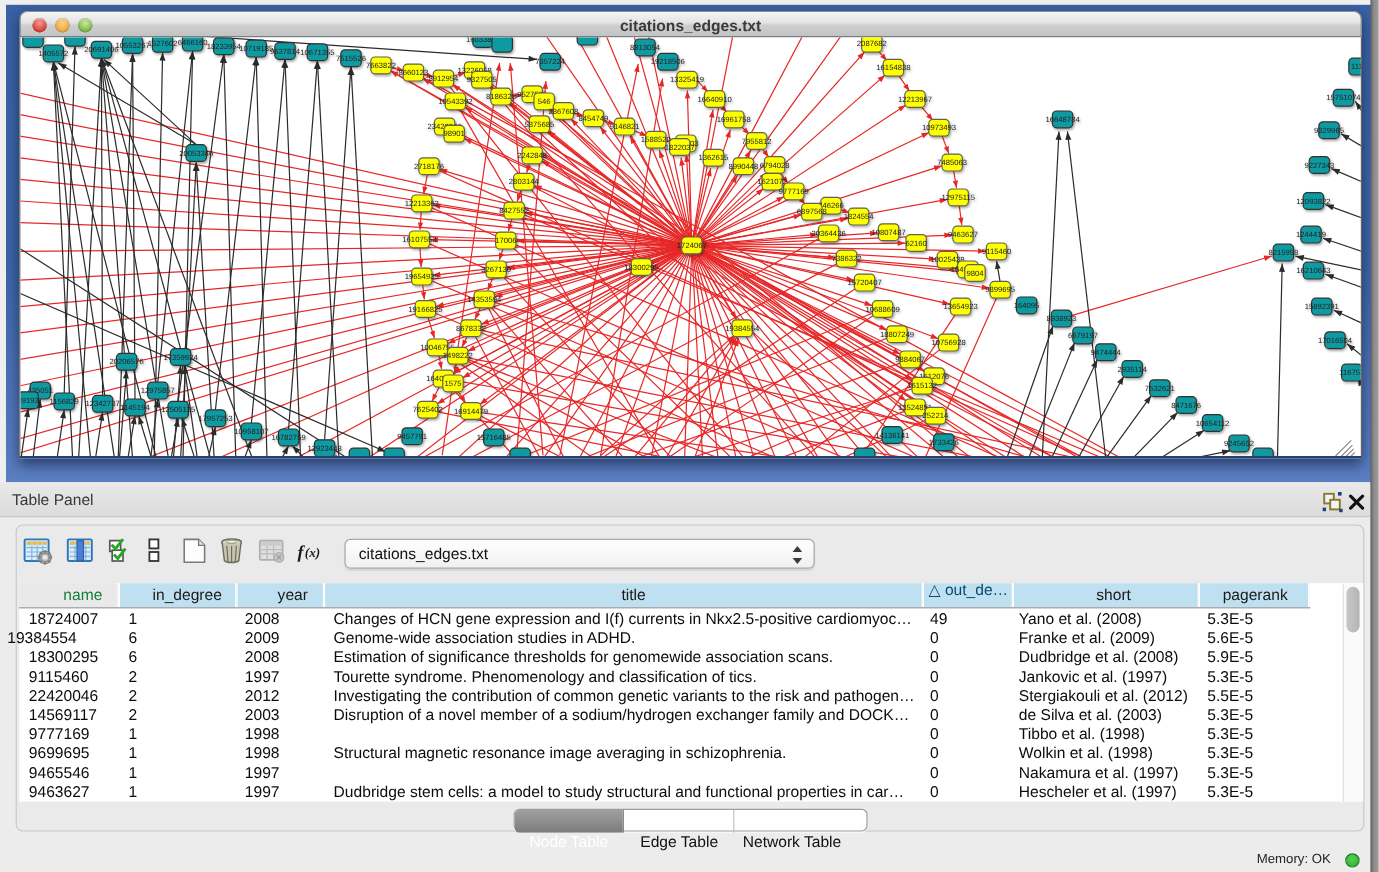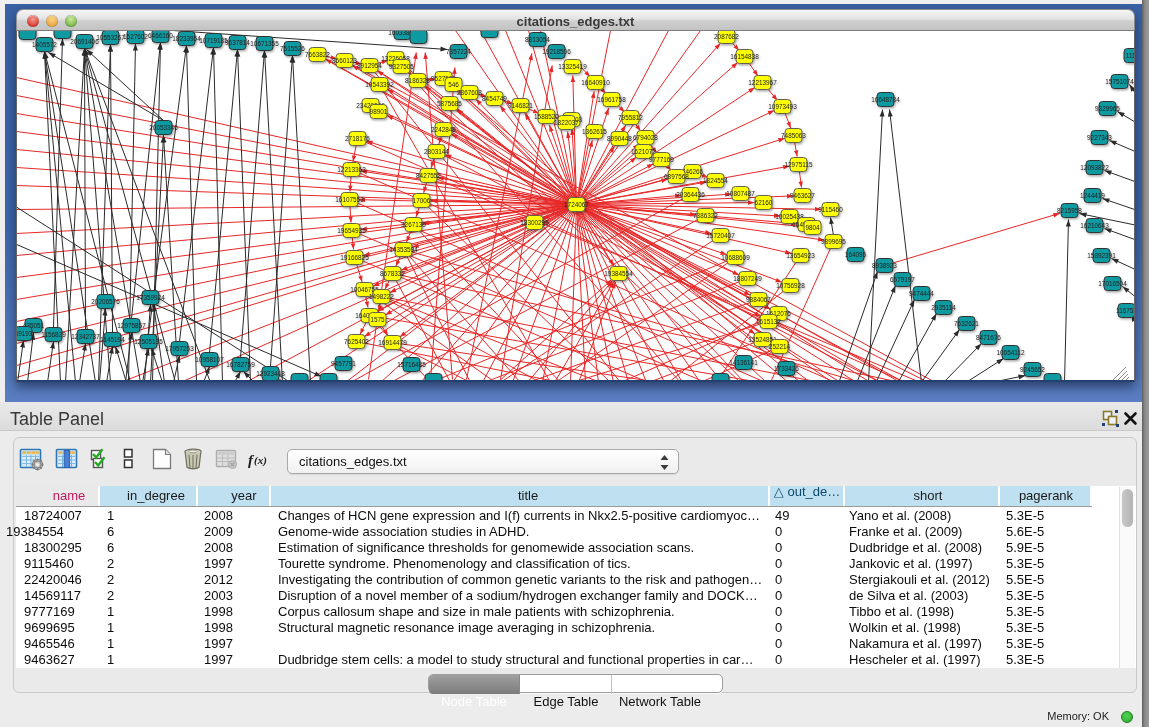--- a/index.html
+++ b/index.html
@@ -12,21 +12,21 @@
   border-radius:7px 7px 0 0; box-shadow:0 5px 11px rgba(8,16,40,.55); }
 #titlebar { position:absolute; left:0; top:0; width:100%; height:22px; border-radius:7px 7px 0 0;
   background:linear-gradient(180deg,#f5f5f5 0%,#e3e3e3 45%,#cfcfcf 55%,#c3c3c3 100%);
   border:1px solid #8f8f8f; border-bottom:1px solid #7d7d7d; }
 #title { position:absolute; width:100%; top:4px; text-align:center; font-size:13px; font-weight:bold; color:#3a3a3a; }
 #gview { position:absolute; left:0; top:22px; width:1119px; height:351px; background:#fff;
   border-left:1px solid #666; border-right:1px solid #666; border-bottom:2px solid #24406e; overflow:hidden; }
 #panel { position:absolute; left:0; top:402px; width:1142px; height:325px; background:#ececec; }
 #ptitle { position:absolute; left:0; top:0; width:100%; height:29px;
   background:linear-gradient(180deg,#e9e9e9,#dcdcdc); border-bottom:1px solid #c9c9c9; }
-#ptitle span { position:absolute; left:10px; top:7px; font-size:18px; color:#383838; }
+#ptitle span { position:absolute; left:10px; top:7px; font-size:13px; color:#383838; }
 #toolwrap { position:absolute; left:13px; top:35px; width:1124px; height:256px;
   background:#eaeaea; border:1px solid #c8c8c8; border-radius:6px; }
 #combo { position:absolute; left:287px; top:449px; width:392px; height:25px; background:linear-gradient(180deg,#ffffff,#f0f0f0);
   border:1px solid #a9a9a9; border-radius:5px; box-shadow:0 1px 1px rgba(0,0,0,.08); }
 #combo span { position:absolute; left:11px; top:4px; font-size:13px; color:#111; }
 #tablebg { position:absolute; left:16px; top:486px; width:1120px; height:182px; background:#fff; }
 .trow { position:absolute; left:0px; width:1092px; height:16px; font-size:13px; color:#0c0c0c; }
 .trow span { position:absolute; top:1px; white-space:nowrap; }
 #vsb { position:absolute; left:1119px; top:487px; width:16px; height:181px; background:#fafafa;
   border-left:1px solid #e0e0e0; }
@@ -933,21 +933,21 @@
 </svg>
   <div id="combo">
       <span>citations_edges.txt</span>
     <svg width="11" height="17" viewBox="0 0 11 17" style="position:absolute;right:8px;top:4px">
       <path d="M5.5 1 L9.5 6 H1.5 Z" fill="#3a3a3a"></path>
         <path d="M5.5 16 L1.5 11 H9.5 Z" fill="#3a3a3a"></path>
     </svg>
   </div>
   <div id="tablebg"></div>
   <div style="position:absolute;left:16px;top:486px;width:83px;height:20px;background:#e9e9e9;border-right:1px solid #fff;"></div>
-    <div style="position:absolute;left:69px;top:488px;transform:translateX(-50%);font-size:13px;color:#be185d;white-space:nowrap;">name</div>
+    <div style="position:absolute;left:69px;top:488px;transform:translateX(-50%);font-size:13px;color:#15803d;white-space:nowrap;">name</div>
     <div style="position:absolute;left:100px;top:486px;width:97px;height:20px;background:#bfe0f1;border-right:1px solid #fff;"></div>
     <div style="position:absolute;left:156px;top:488px;transform:translateX(-50%);font-size:13px;color:#1a1a1a;white-space:nowrap;">in_degree</div>
     <div style="position:absolute;left:198px;top:486px;width:72px;height:20px;background:#bfe0f1;border-right:1px solid #fff;"></div>
     <div style="position:absolute;left:244px;top:488px;transform:translateX(-50%);font-size:13px;color:#1a1a1a;white-space:nowrap;">year</div>
     <div style="position:absolute;left:271px;top:486px;width:498px;height:20px;background:#bfe0f1;border-right:1px solid #fff;"></div>
     <div style="position:absolute;left:528px;top:488px;transform:translateX(-50%);font-size:13px;color:#1a1a1a;white-space:nowrap;">title</div>
     <div style="position:absolute;left:770px;top:486px;width:74px;height:20px;background:#bfe0f1;border-right:1px solid #fff;"></div>
     <div style="position:absolute;left:807px;top:472px;transform:translateX(-50%);font-size:13px;color:#0c4a6e;white-space:nowrap;margin-top:12px;">△ out_de…</div>
     <div style="position:absolute;left:845px;top:486px;width:154px;height:20px;background:#bfe0f1;border-right:1px solid #fff;"></div>
     <div style="position:absolute;left:928px;top:488px;transform:translateX(-50%);font-size:13px;color:#1a1a1a;white-space:nowrap;">short</div>
@@ -1005,21 +1005,20 @@
       <span style="left:204px">2003</span>
       <span style="left:278px">Disruption of a novel member of a sodium/hydrogen exchanger family and DOCK…</span>
       <span style="left:775px">0</span>
       <span style="left:849px">de Silva et al. (2003)</span>
       <span style="left:1006px">5.3E-5</span>
     </div>
     <div class="trow" style="top:603px">
       <span style="left:24px">9777169</span>
       <span style="left:107px">1</span>
       <span style="left:204px">1998</span>
-      <span style="left:278px">Corpus callosum shape and size in male patients with schizophrenia.</span>
       <span style="left:775px">0</span>
       <span style="left:849px">Tibbo et al. (1998)</span>
       <span style="left:1006px">5.3E-5</span>
     </div>
     <div class="trow" style="top:619px">
       <span style="left:24px">9699695</span>
       <span style="left:107px">1</span>
       <span style="left:204px">1998</span>
       <span style="left:278px">Structural magnetic resonance image averaging in schizophrenia.</span>
       <span style="left:775px">0</span>

